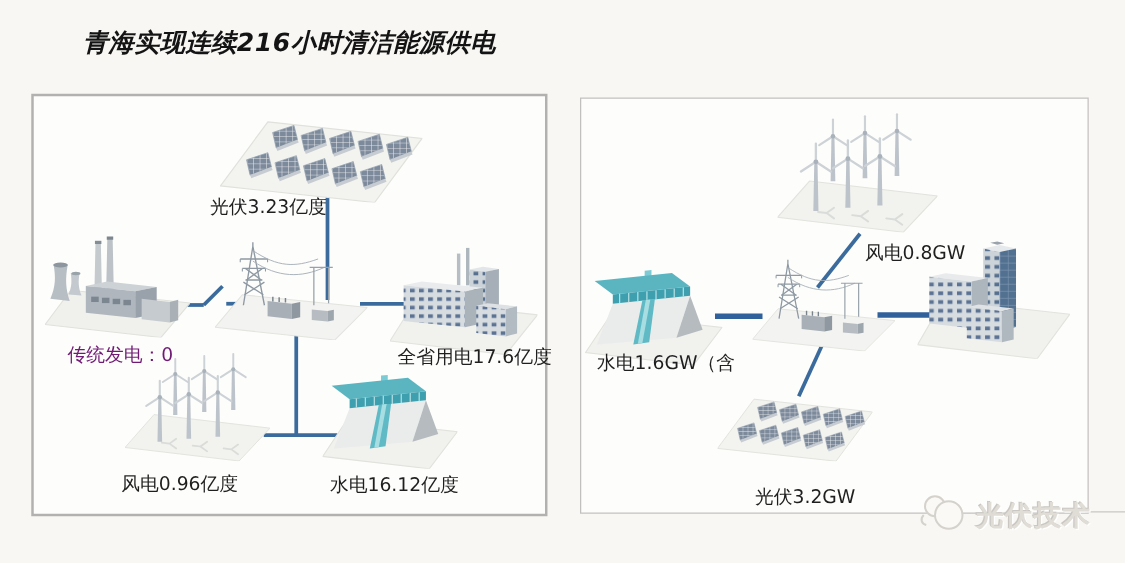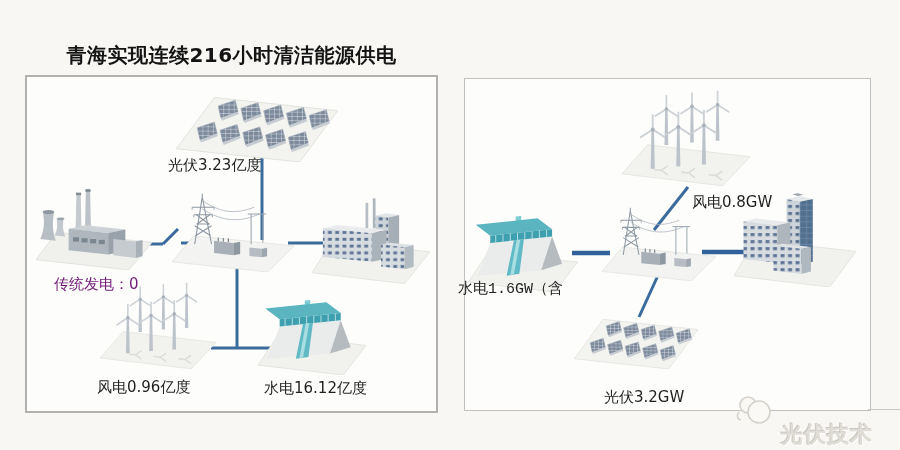--- a/index.html
+++ b/index.html
@@ -3,30 +3,30 @@
 <meta charset="utf-8">
 <style>
   html,body{margin:0;padding:0;background:#f8f7f3;}
   .canvas{position:relative;width:900px;height:450px;background:#f8f7f3;overflow:hidden;
           font-family:"DejaVu Sans","Liberation Sans",sans-serif;}
   .panel{position:absolute;background:#fdfdfb;}
   .panel-left{left:25px;top:75px;width:409px;height:334px;border:2px solid #b3b1af;}
   .panel-right{left:464px;top:78px;width:405px;height:331px;border:1px solid #c2c0be;}
   .title{position:absolute;font-size:20px;font-weight:700;color:#141414;text-align:center;
          letter-spacing:.5px;white-space:nowrap;}
-  .title-left{left:25px;top:42px;width:413px;}
+  .title-left{left:25px;top:21px;width:413px;font-style:italic;}
   .title-right{left:464px;top:28px;width:407px;}
   .lbl{position:absolute;font-size:15px;color:#1f1f1f;white-space:nowrap;z-index:5;}
   .lbl-orange{color:#701a75;}
-  .lbl-center{text-align:left;line-height:16px;font-family:Liberation Mono, monospace;}
+  .lbl-center{text-align:right;line-height:16px;}
   svg.ill{position:absolute;z-index:3;overflow:visible;}
   svg.wires{position:absolute;left:0;top:0;width:900px;height:450px;z-index:2;}
   .wm-line{position:absolute;left:868px;top:409px;width:32px;height:1px;background:#c9c7c3;z-index:4;}
   .wm-text{position:absolute;left:781px;top:398px;font-size:22px;font-weight:700;letter-spacing:1px;
-           color:#e0ddd7;text-shadow:-1px -1px 0 #cac7c2,1px 1px 0 #ffffff;z-index:6;white-space:nowrap;margin-top:22px;}
+           color:#e0ddd7;text-shadow:-1px -1px 0 #cac7c2,1px 1px 0 #ffffff;z-index:6;white-space:nowrap;}
   .wm-logo{position:absolute;left:734px;top:391px;z-index:6;}
 </style>
 </head>
 <body>
 
 <svg width="0" height="0" style="position:absolute" aria-hidden="true">
   <defs>
     <pattern id="pv" width="5.5" height="4.5" patternUnits="userSpaceOnUse">
       <rect width="5.5" height="4.5" fill="#7d8a9b"></rect>
       <path d="M0 0H5.5 M0 0V4.5" stroke="#e6e9ec" stroke-width="0.9" fill="none"></path>
@@ -251,20 +251,21 @@
     </svg>
   <svg class="ill" style="left:100px;top:282px;width:116px;height:87px">
       <use href="#sym-wind"></use>
     </svg>
   <svg class="ill" style="left:258px;top:296px;width:108px;height:79px">
       <use href="#sym-hydro"></use>
     </svg>
 
   <div class="lbl" style="left:168px;top:156px">光伏3.23亿度</div>
   <div class="lbl lbl-orange" style="left:54px;top:275px">传统发电：0</div>
+  <div class="lbl" style="left:318px;top:276px">全省用电17.6亿度</div>
   <div class="lbl" style="left:97px;top:378px">风电0.96亿度</div>
   <div class="lbl" style="left:264px;top:379px">水电16.12亿度</div>
 
   <svg class="ill" style="left:622px;top:90px;width:128px;height:96px">
       <use href="#sym-wind"></use>
     </svg>
   <svg class="ill" style="left:468px;top:212px;width:110px;height:80px">
       <use href="#sym-hydro"></use>
     </svg>
   <svg class="ill" style="left:602px;top:206px;width:114px;height:75px">

